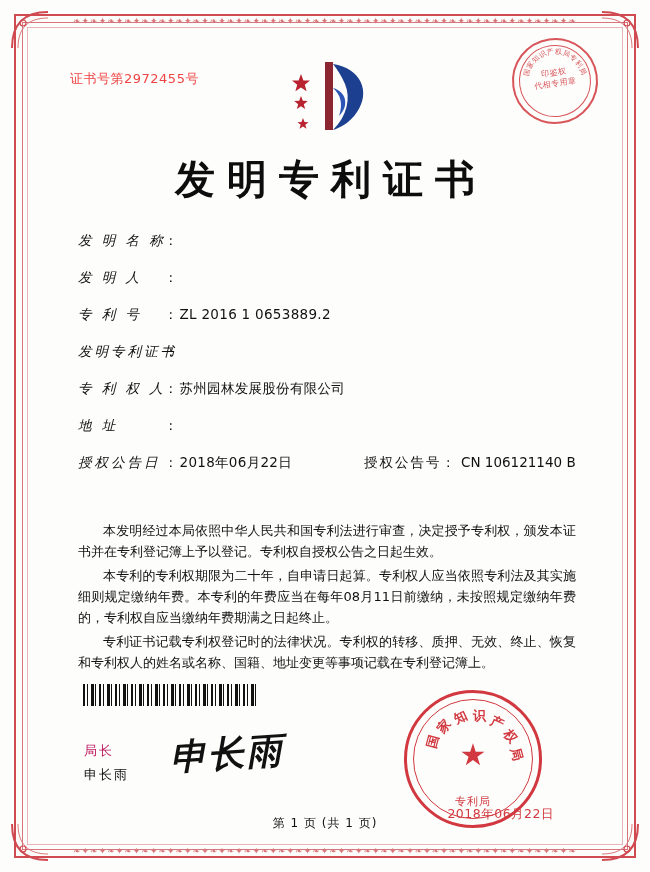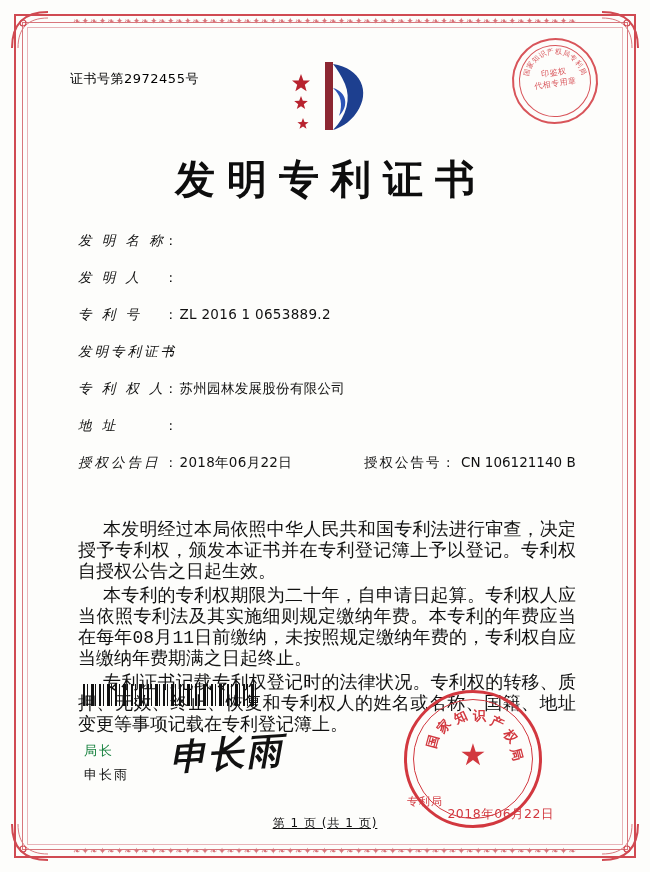--- a/index.html
+++ b/index.html
@@ -62,21 +62,21 @@
   .edge-top { left: 40px; right: 40px; top: 16px; height: 10px; text-align: center; }
   .edge-bottom { left: 40px; right: 40px; bottom: 16px; height: 10px; text-align: center; }
 
   
   .cert-no {
     position: absolute;
     left: 70px;
     top: 70px;
     font-size: 13px;
     letter-spacing: 0.5px;
-    color: #000000;
+    color: #ef4444;
   }
 
   .emblem {
     position: absolute;
     left: 287px;
     top: 58px;
     width: 90px;
     height: 82px;
   }
 
@@ -171,25 +171,24 @@
   .field-row.split .second-value {
     margin-left: 4px;
   }
 
   
   .body-text {
     position: absolute;
     left: 78px;
     right: 74px;
     top: 520px;
-    font-size: 18px;
+    font-size: 13px;
     line-height: 21px;
     color: #111;
     text-align: justify;
-    font-family: Liberation Mono, monospace;
   }
   .body-text p {
     margin: 0 0 3px 0;
     text-indent: 25px;
   }
 
   
   .barcode {
     position: absolute;
     left: 83px;
@@ -204,21 +203,21 @@
         #111 12px, #111 13px, transparent 13px, transparent 16px);
   }
 
   
   .sig-label {
     position: absolute;
     left: 84px;
     top: 742px;
     font-size: 13px;
     letter-spacing: 2px;
-    color: #15803d;
+    color: #be185d;
   }
   .sig-name {
     position: absolute;
     left: 84px;
     top: 766px;
     font-size: 13px;
     letter-spacing: 2px;
     color: #111;
   }
   .sig-script {
@@ -266,21 +265,21 @@
     top: 50%;
     transform: translate(-50%, -62%);
     font-size: 30px;
     line-height: 30px;
     color: #d2383f;
   }
   .seal-bottom .bottom-word {
     position: absolute;
     left: 0; right: 0;
     bottom: 16px;
-    text-align: left;
+    text-align: center;
     font-size: 11px;
     letter-spacing: 1px;
   }
   .seal-date {
     position: absolute;
     right: 96px;
     top: 806px;
     font-size: 12.5px;
     color: #d2383f;
     letter-spacing: 0.5px;
@@ -288,21 +287,20 @@
 
   
   .footer {
     position: absolute;
     left: 0; right: 0;
     bottom: 40px;
     text-align: center;
     font-size: 12px;
     color: #111;
     letter-spacing: 1px;
-    text-decoration: underline;
   }
 </style>
 </head>
 <body>
 
 <div class="page">
 
   <div class="border-outer"></div>
   <div class="border-inner"></div>
   <div class="border-hair"></div>

